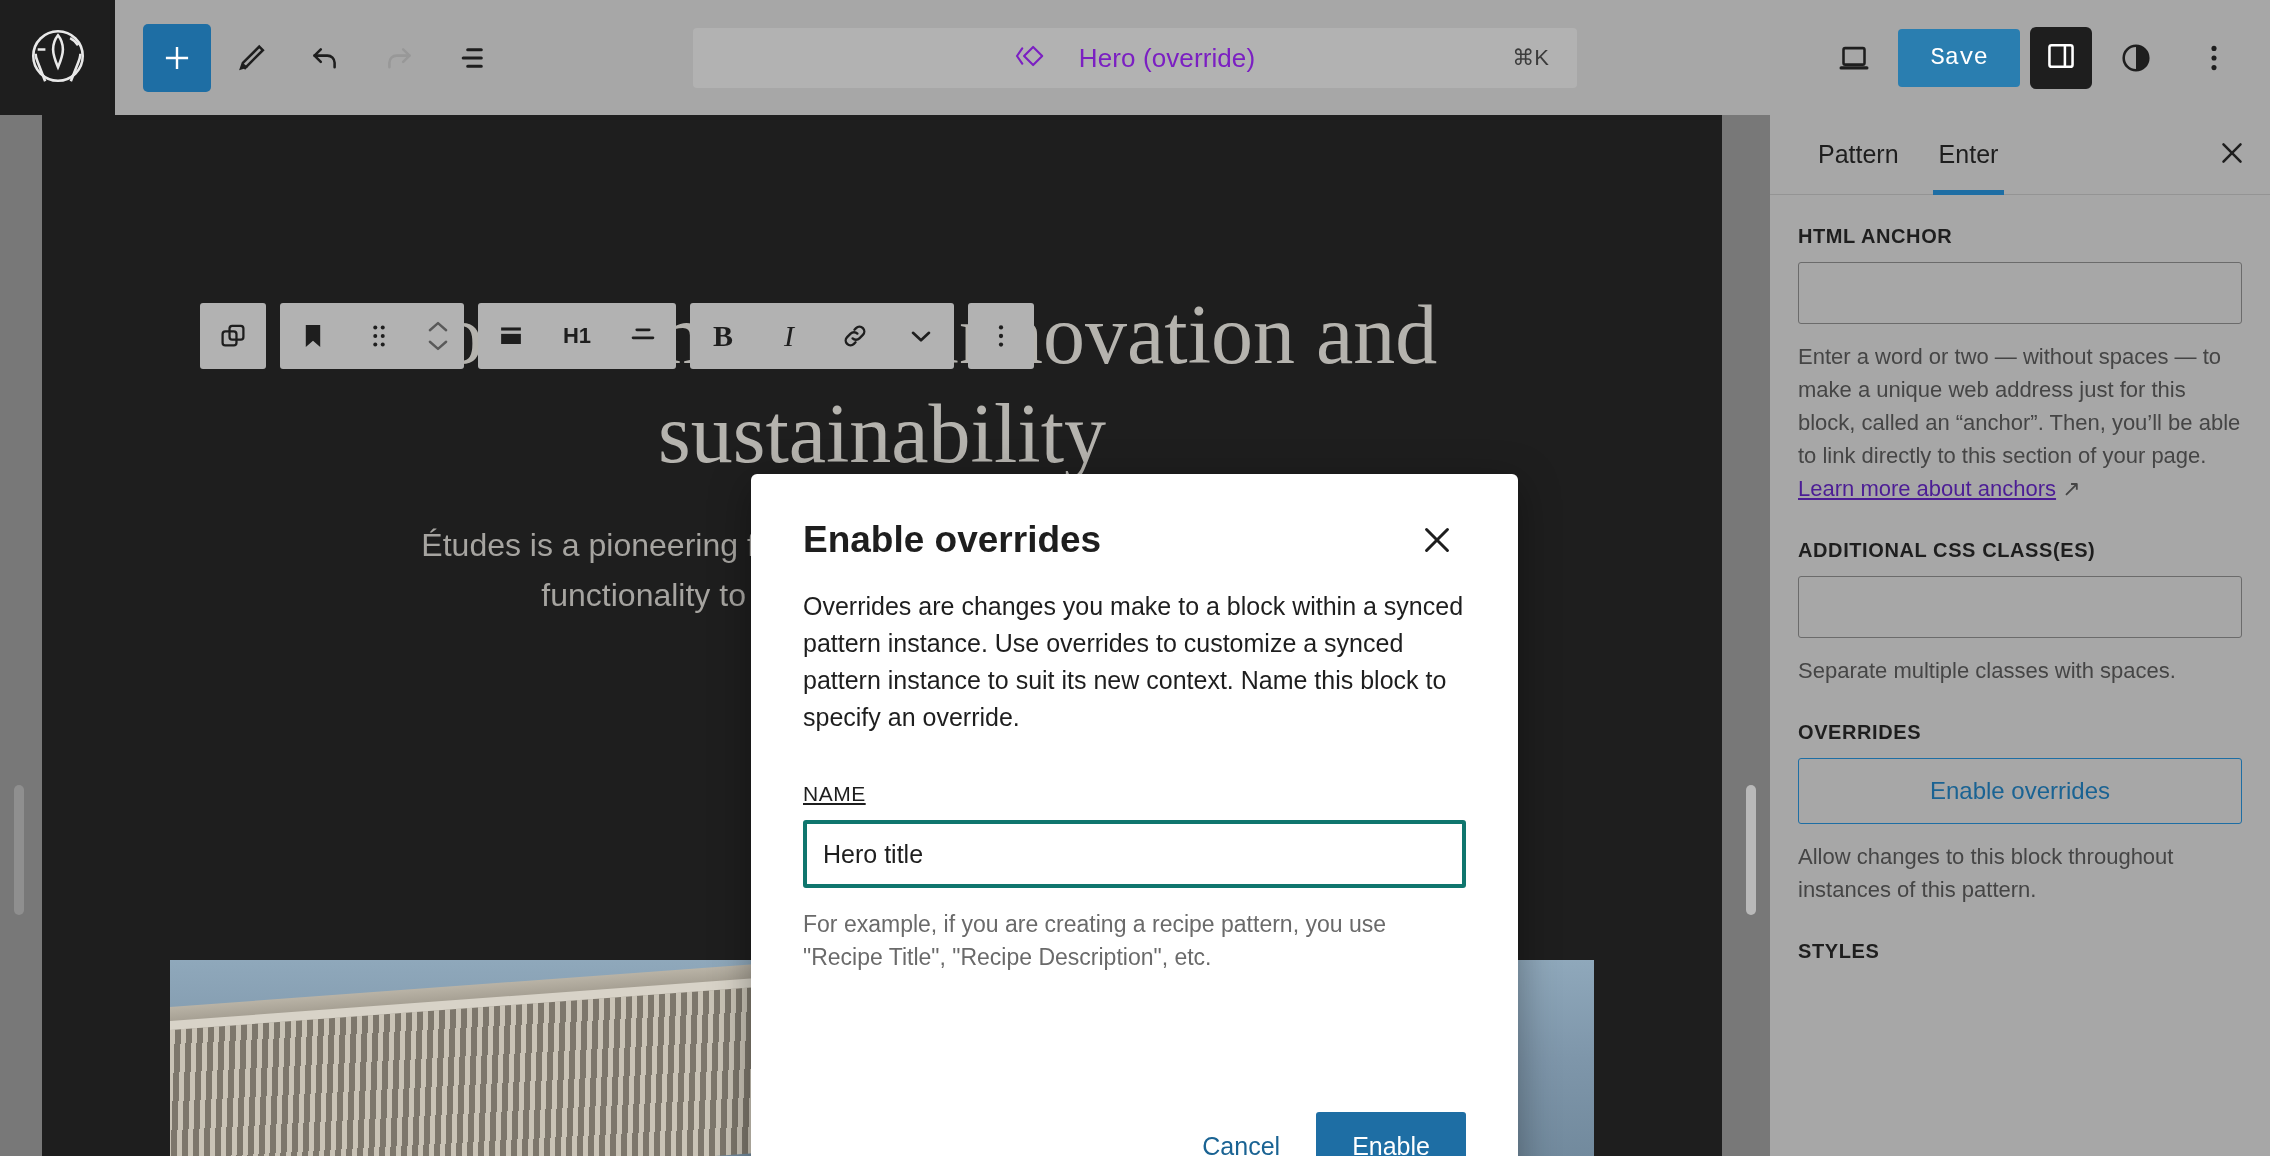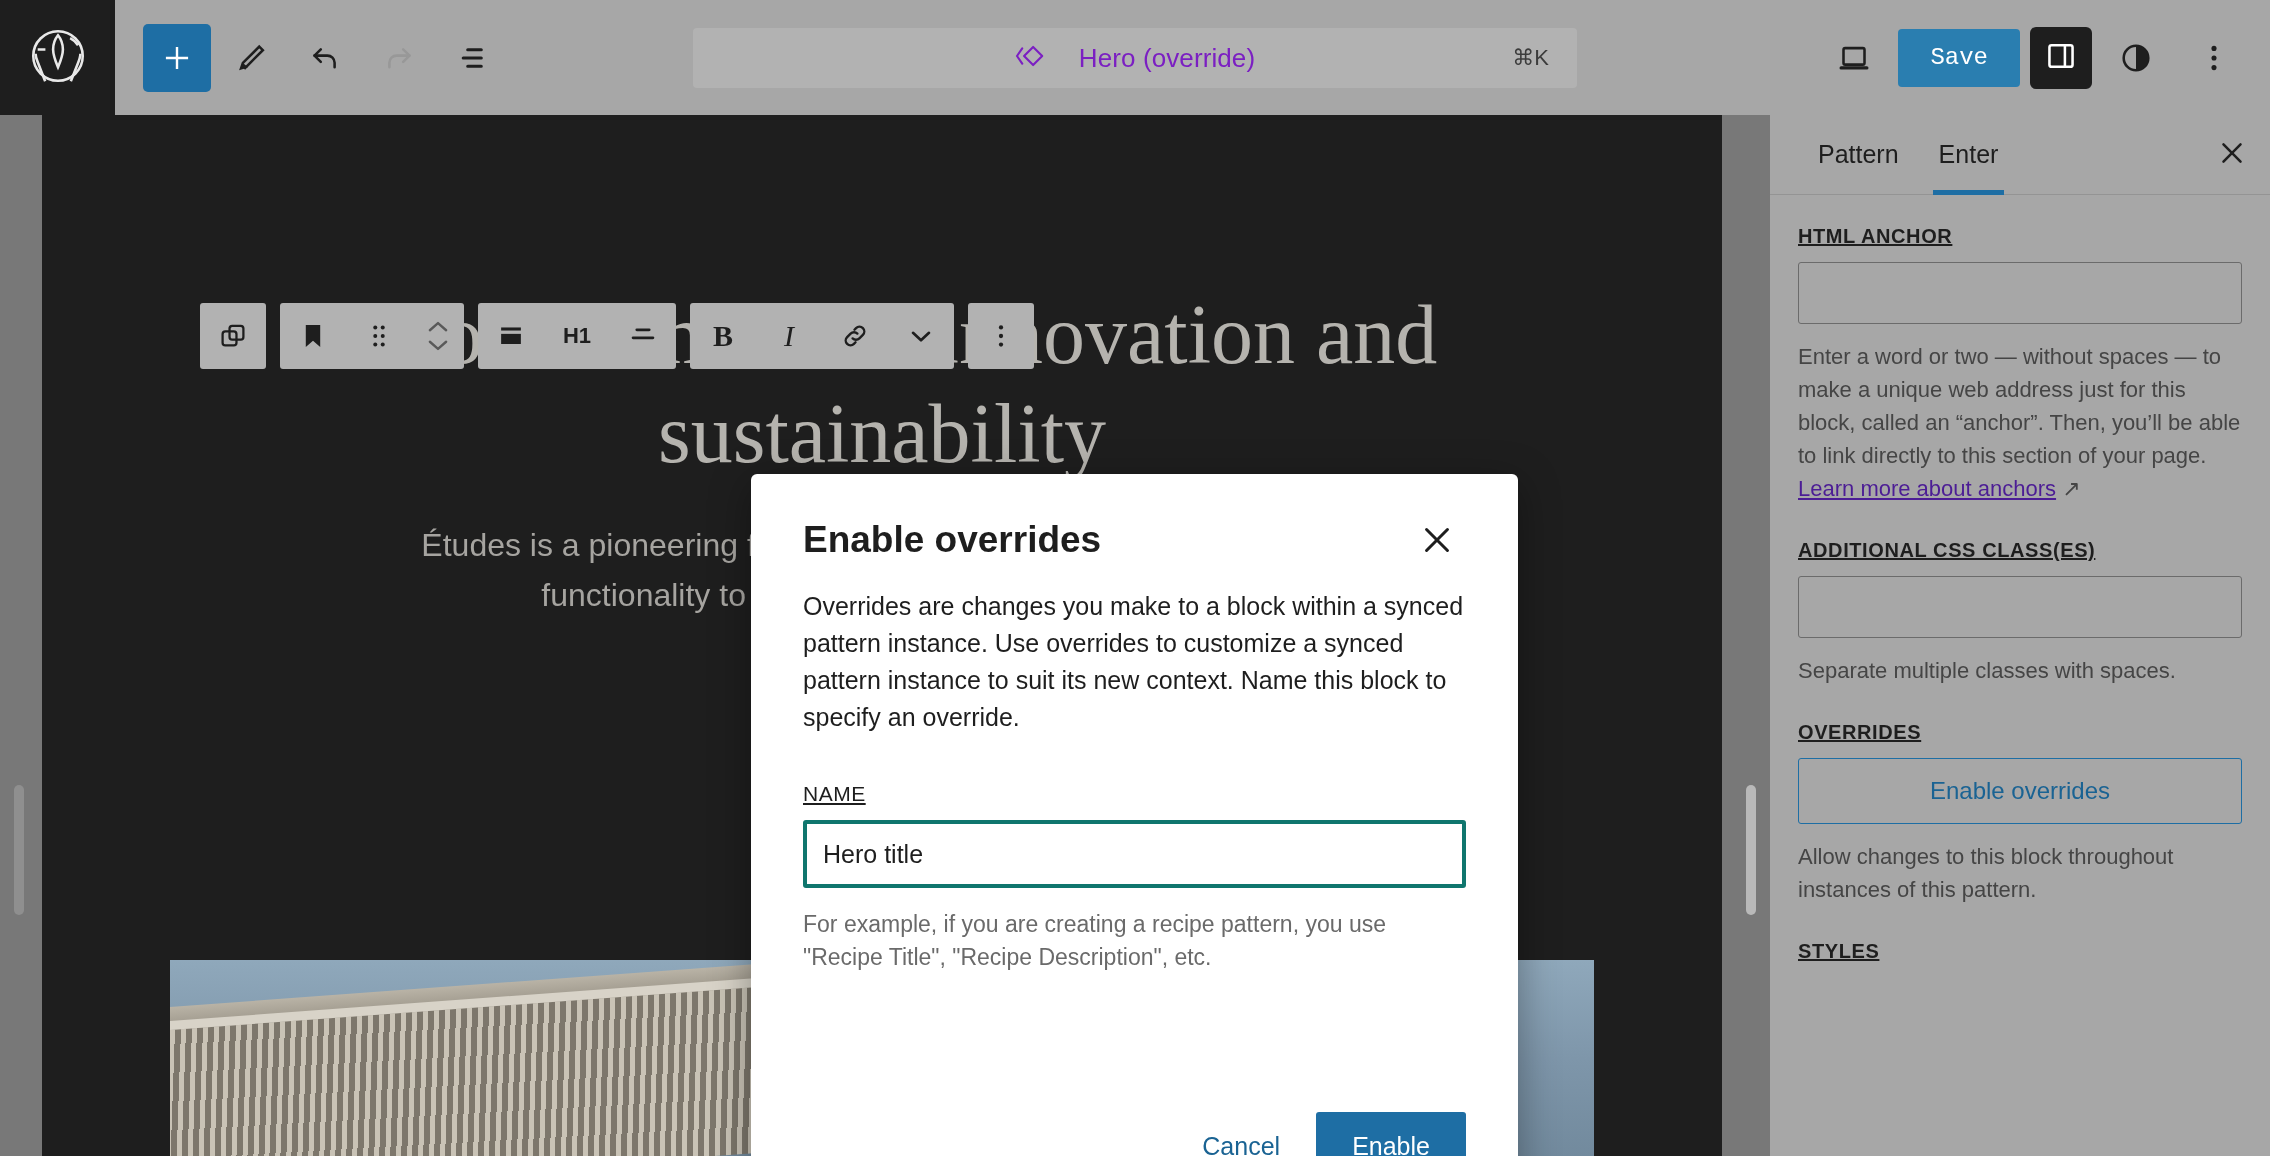--- a/index.html
+++ b/index.html
@@ -169,21 +169,21 @@
   .sb-close {
     margin-left: auto; width: 60px; height: 60px;
     display: flex; align-items: center; justify-content: center;
     background: none; border: none; cursor: pointer;
   }
   .sb-close svg { width: 32px; height: 32px; }
 
   .sb-body { flex: 1; padding: 30px 28px 0 28px; overflow: hidden; }
   .sb-label {
     font-size: 20px; font-weight: 700; letter-spacing: .6px;
-    color: #1e1e1e; text-transform: uppercase; margin-bottom: 14px; text-decoration: underline;
+    color: #1e1e1e; text-transform: uppercase; margin-bottom: 14px;
   }
   .sb-input {
     width: 100%; height: 62px; background: transparent;
     border: 1px solid #6b6b6b; border-radius: 3px;
     font-size: 22px; padding: 0 14px; color: #1e1e1e;
     font-family: "Liberation Sans", sans-serif;
   }
   .sb-help {
     font-size: 22px; line-height: 1.5; color: #454545;
     margin-top: 16px;

